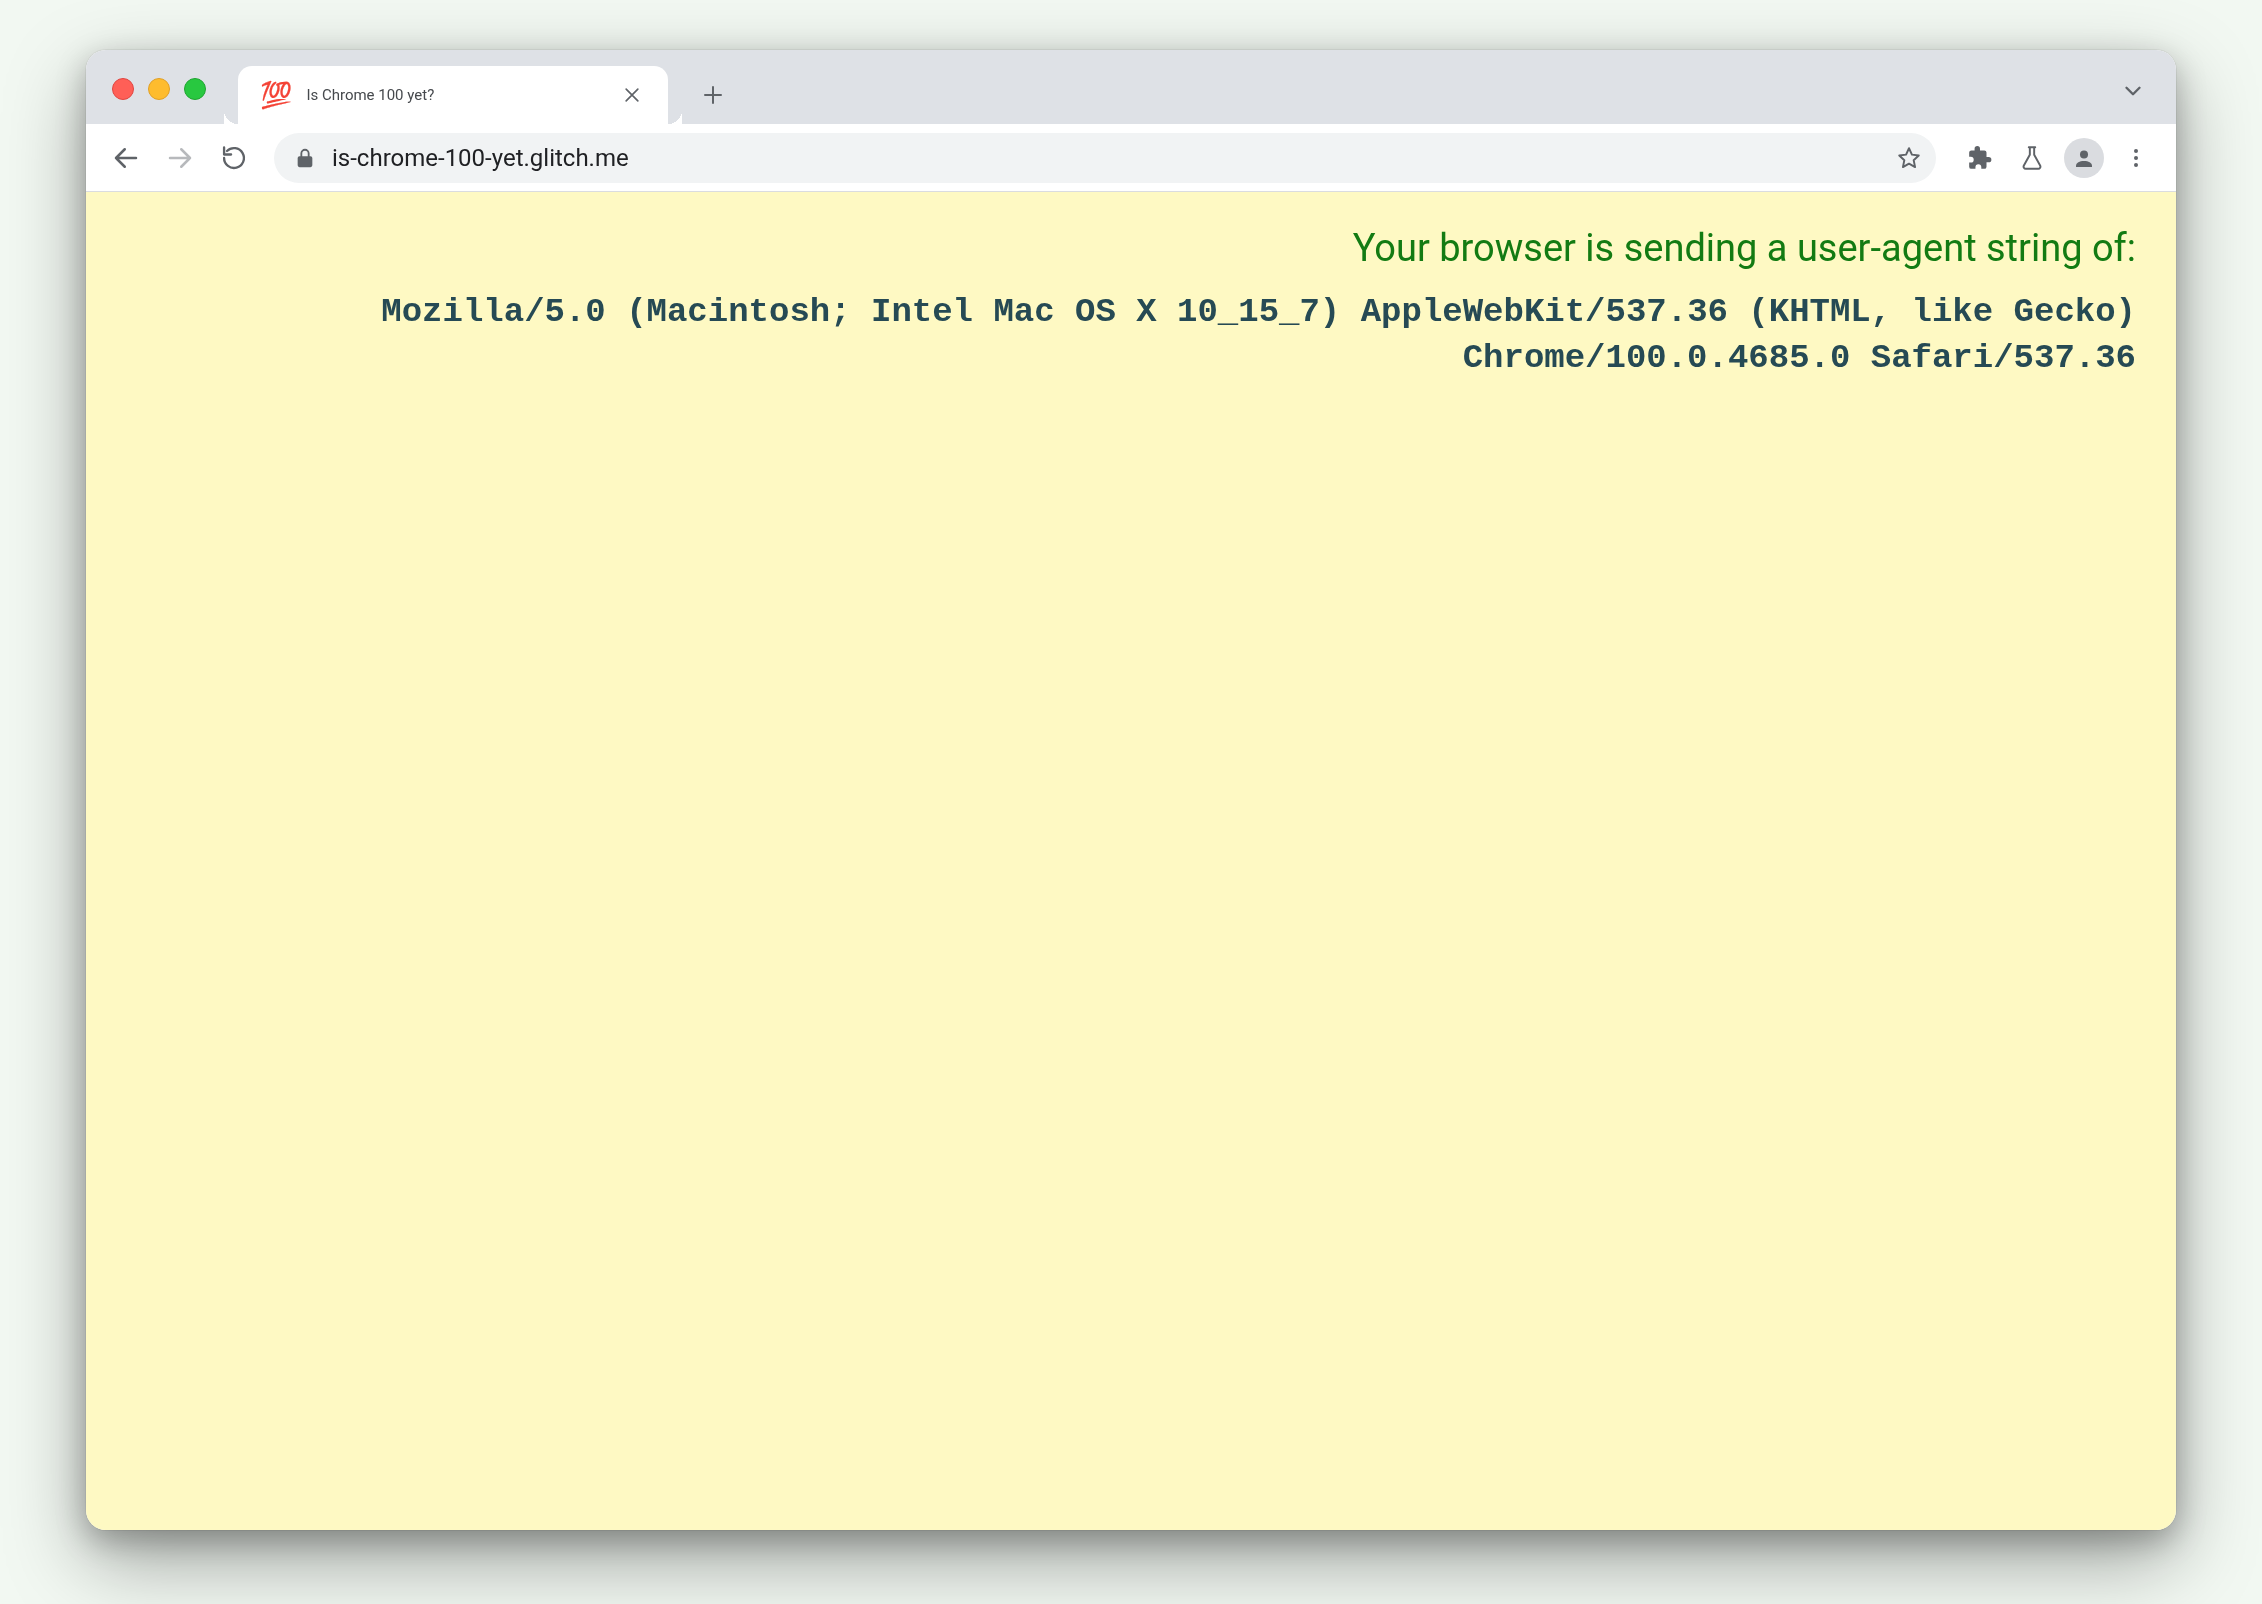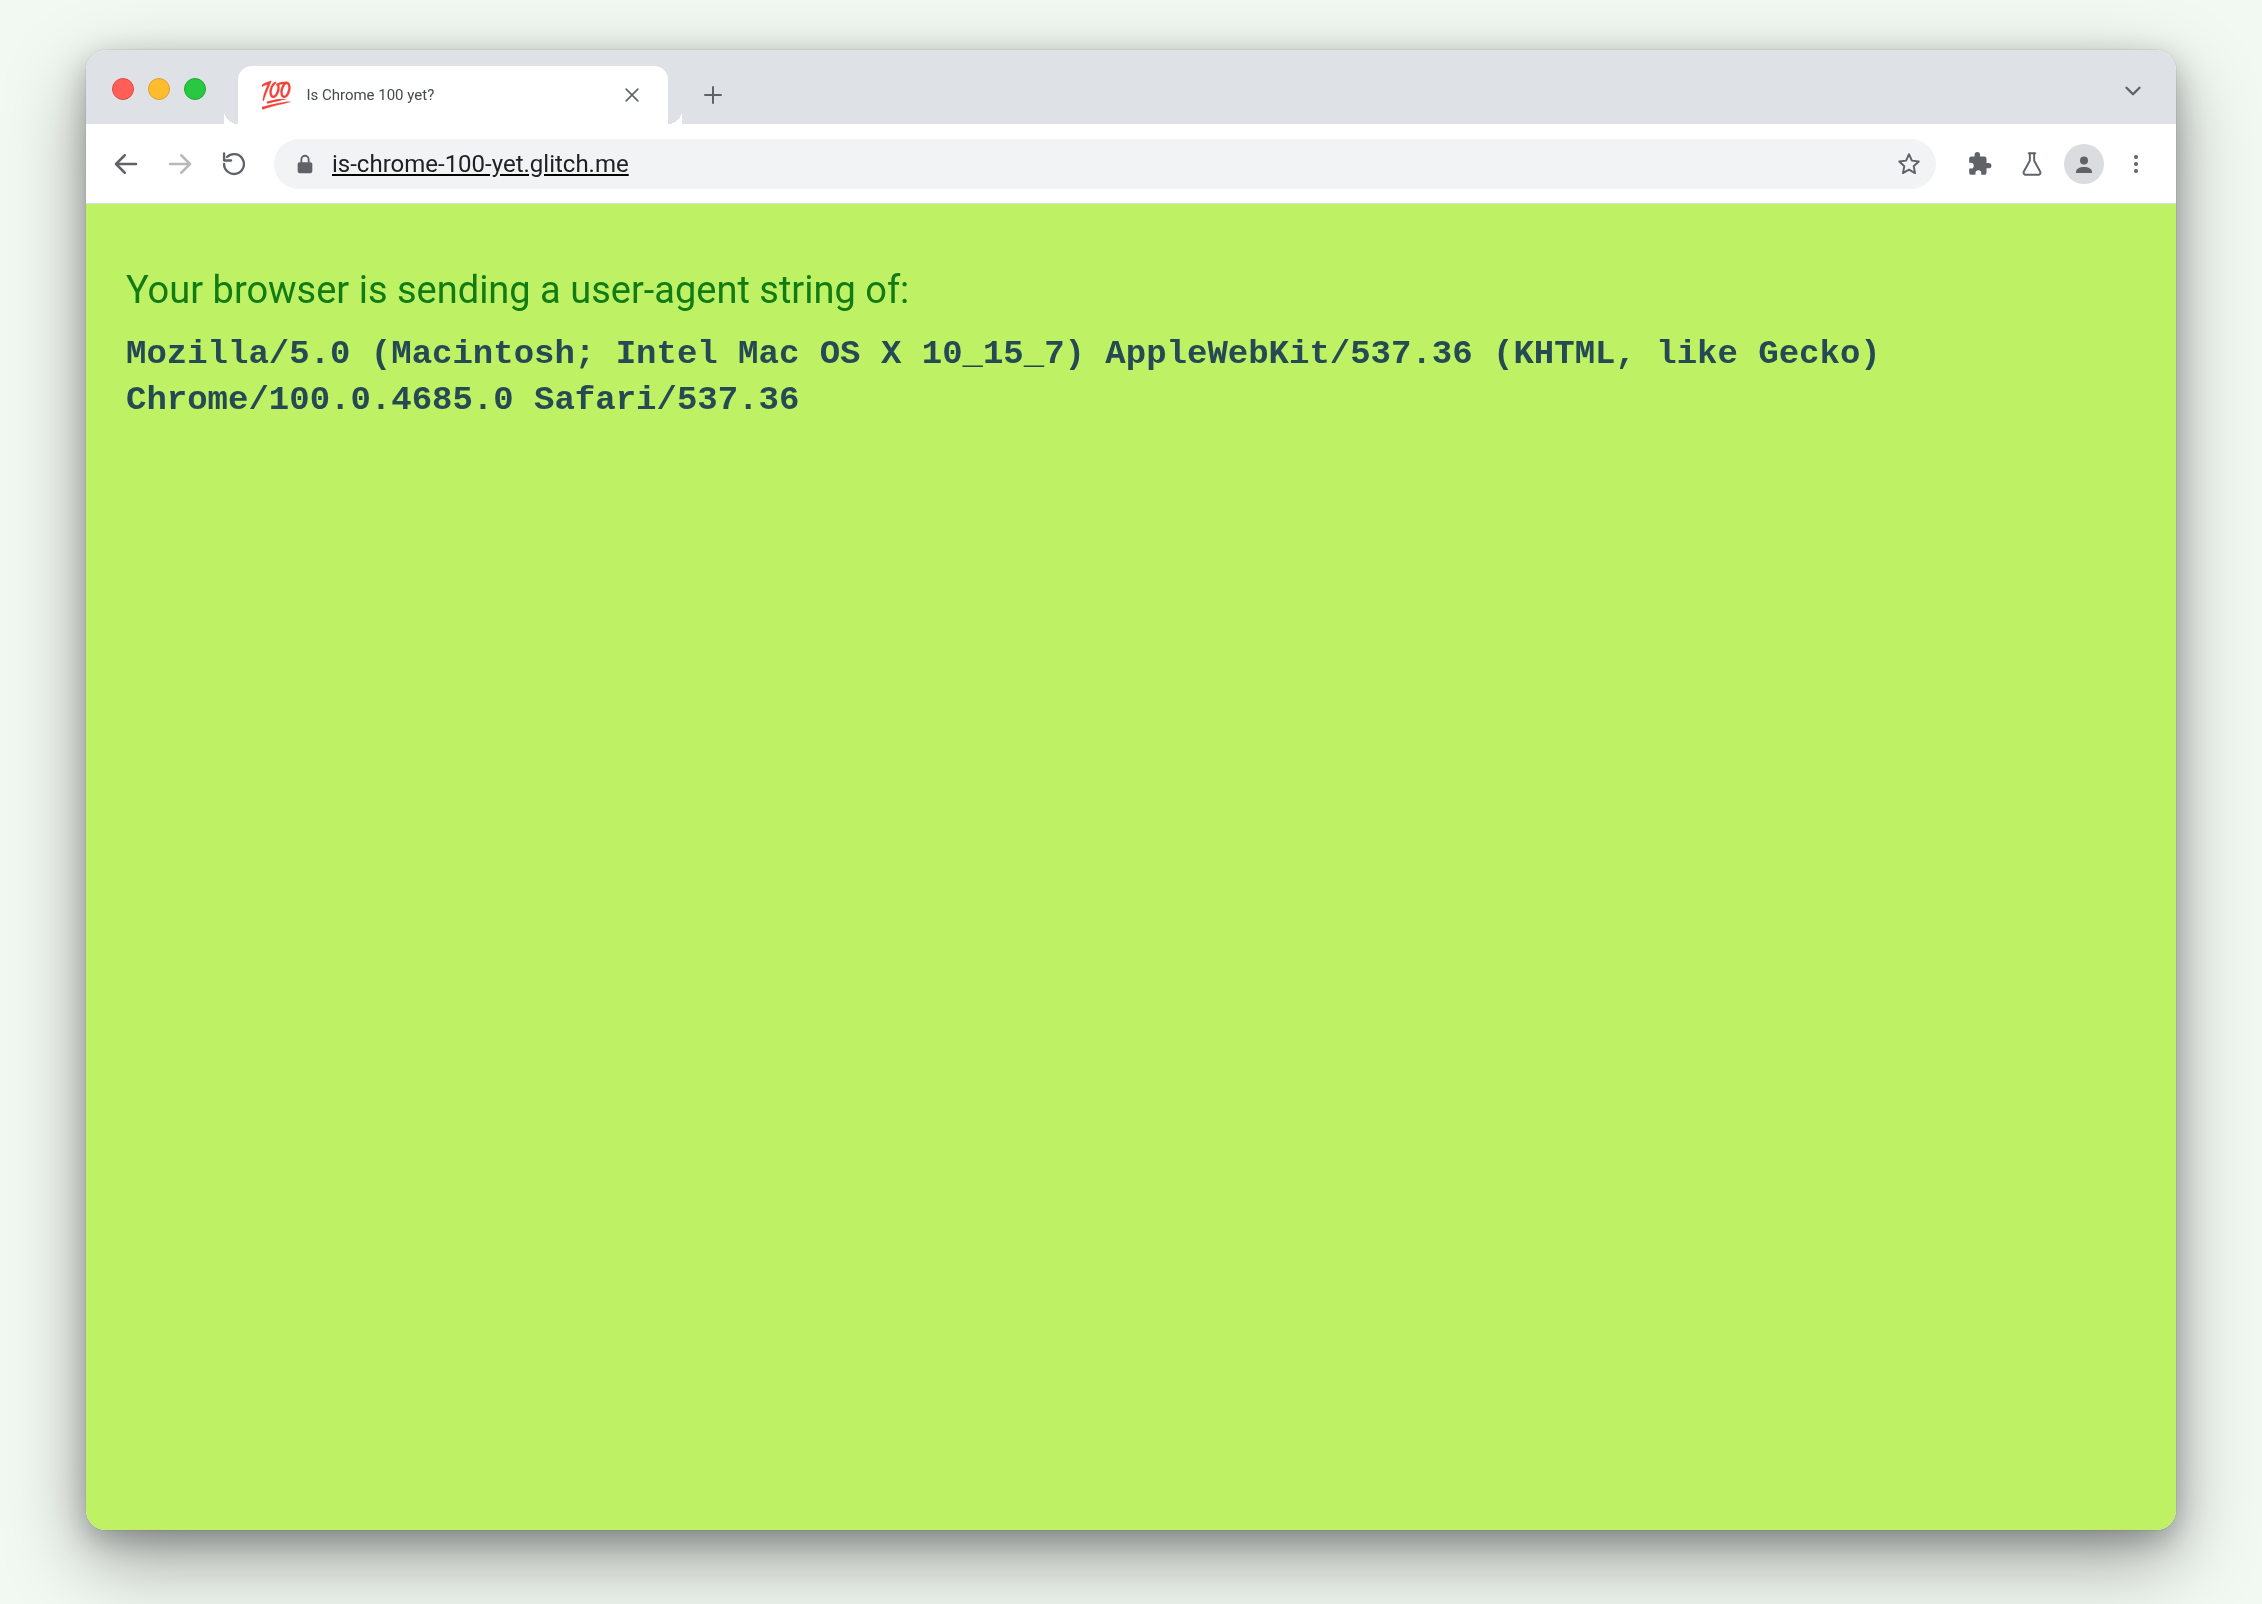--- a/index.html
+++ b/index.html
@@ -118,28 +118,27 @@
   }
   .tabstrip-chevron{
     position:absolute;
     right:30px;
     top:28px;
     color:#5f6368;
   }
 
   
   .toolbar {
-    height: 80px;
+    height: 68px;
     background: #fff;
     border-bottom: 1px solid #dadce0;
     display: flex;
     align-items: center;
     padding: 8px 16px;
     gap: 6px;
-    text-decoration: underline;
   }
   .icon-btn {
     width: 48px;
     height: 48px;
     border-radius: 50%;
     display: flex;
     align-items: center;
     justify-content: center;
     color: #5f6368;
   }
@@ -173,23 +172,23 @@
   .avatar{
     width:40px;height:40px;border-radius:50%;
     background:#dadce0;
     display:flex;align-items:center;justify-content:center;
     color:#5f6368;
   }
 
   
   .content {
     flex:1;
-    background: #bef264;
-    text-align:left;
-    padding: 64px 40px 60px;
+    background: #fef9c3;
+    text-align:right;
+    padding: 34px 40px 60px;
     overflow:hidden;
   }
   .line-intro{
     font-size: 38px;
     color: #137b13;
   }
   .ua-string{
     font-family: Liberation Mono, monospace;
     font-size: 34px;
     font-weight: 700;

